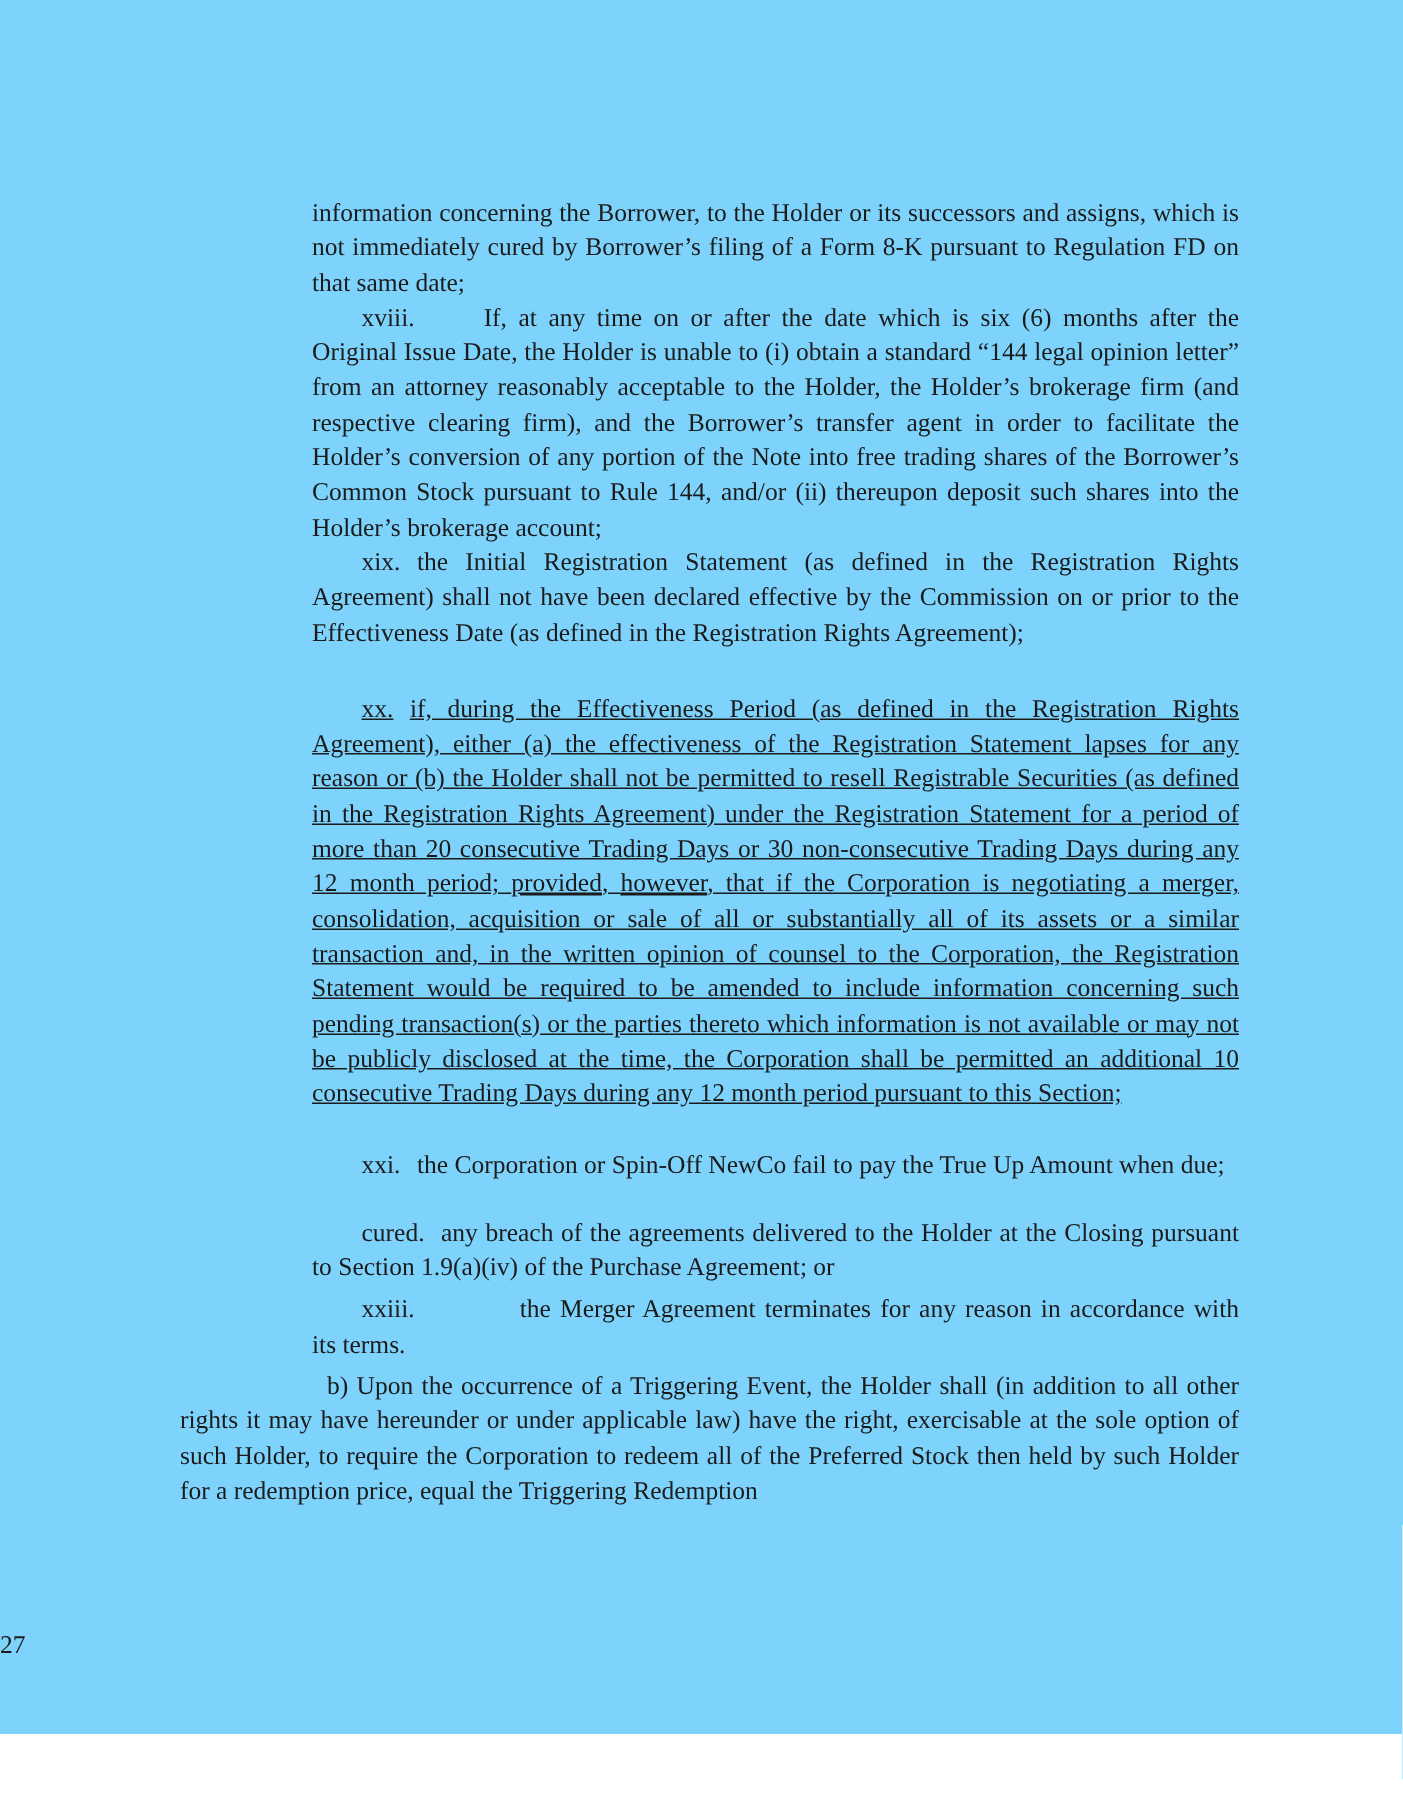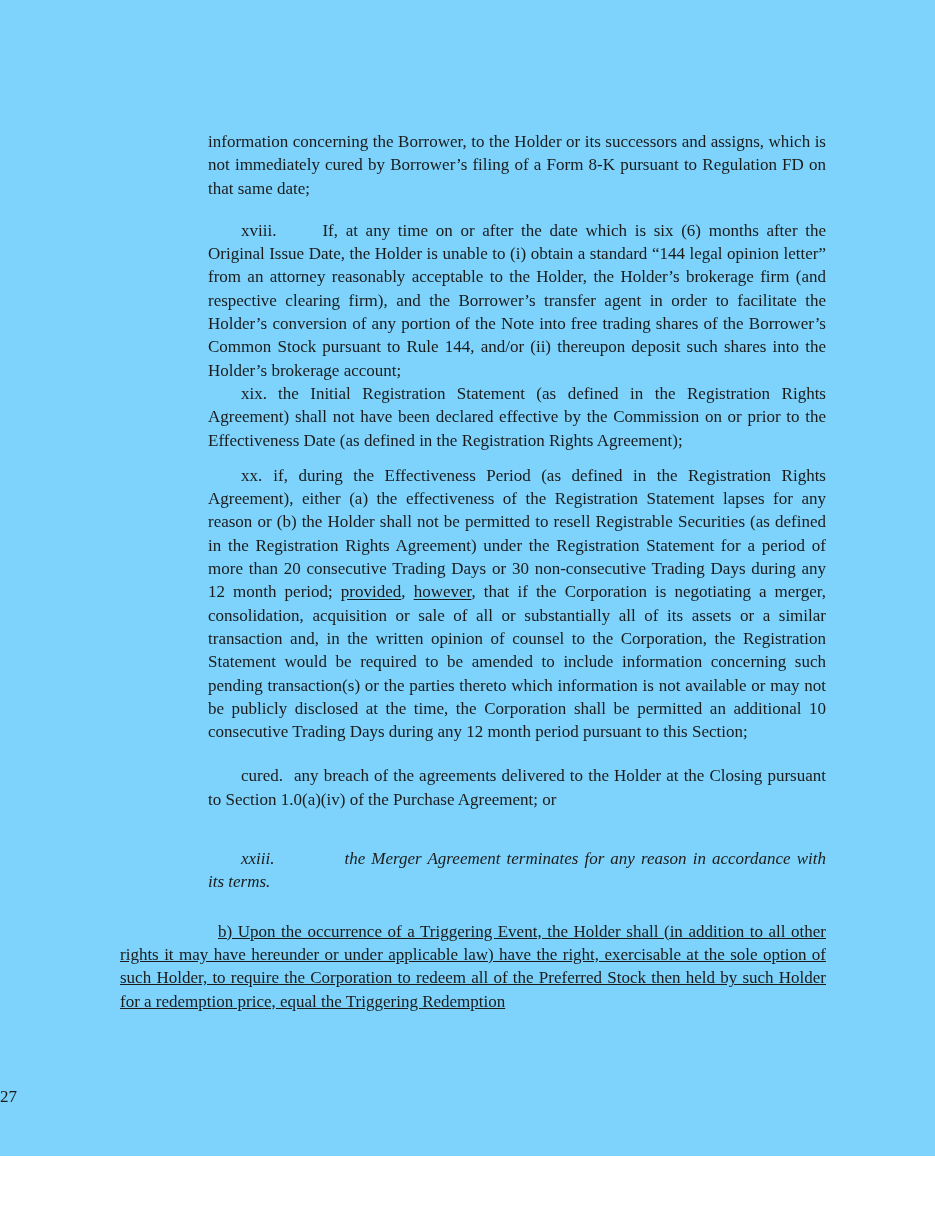--- a/index.html
+++ b/index.html
@@ -52,35 +52,36 @@
   }
   .page-number {
     position: absolute;
     top: 1085px;
     left: 0;
     width: 935px;
     text-align: left;
   }
   
   [data-name="clause-xvii-continuation"] { margin-top: 0; text-indent: 0; }
-  [data-name="clause-xviii"] { margin-top: 19px; }
+  [data-name="clause-xviii"] { }
   [data-name="clause-xix"]   { }
-  [data-name="clause-xx"]    { margin-top: 12px; }
+  [data-name="clause-xx"]    { margin-top: 28px; text-decoration: underline; }
   [data-name="clause-xxi"]   { margin-top: 25px; }
   [data-name="clause-xxii"]  { margin-top: 21px; }
-  [data-name="clause-xxiii"] { margin-top: 36px; font-style: italic; }
-  [data-name="paragraph-b"]  { margin-top: 26px; text-decoration: underline; }
+  [data-name="clause-xxiii"] { margin-top: 5px; }
+  [data-name="paragraph-b"]  { margin-top: 4px; }
 </style>
 </head>
 <body>
 
 <div class="page" data-name="document-page">
   <div class="text-col" data-name="document-body">
       <div class="para clause" data-name="clause-xvii-continuation"><span data-name="clause-text">information concerning the Borrower, to the Holder or its successors and assigns, which is not immediately cured by Borrower’s filing of a Form 8-K pursuant to Regulation FD on that same date;</span></div>
       <div class="para clause" data-name="clause-xviii"><span data-name="clause-number">xviii.</span><span class="tab tab-wide" data-name="tab-spacer"></span><span data-name="clause-text">If, at any time on or after the date which is six (6) months after the Original Issue Date, the Holder is unable to (i) obtain a standard “144 legal opinion letter” from an attorney reasonably acceptable to the Holder, the Holder’s brokerage firm (and respective clearing firm), and the Borrower’s transfer agent in order to facilitate the Holder’s conversion of any portion of the Note into free trading shares of the Borrower’s Common Stock pursuant to Rule 144, and/or (ii) thereupon deposit such shares into the Holder’s brokerage account;</span></div>
       <div class="para clause" data-name="clause-xix"><span data-name="clause-number">xix.</span><span class="tab tab-small" data-name="tab-spacer"></span><span data-name="clause-text">the Initial Registration Statement (as defined in the Registration Rights Agreement) shall not have been declared effective by the Commission on or prior to the Effectiveness Date (as defined in the Registration Rights Agreement);</span></div>
       <div class="para clause" data-name="clause-xx"><span data-name="clause-number">xx.</span><span class="tab tab-small" data-name="tab-spacer"></span><span data-name="clause-text">if, during the Effectiveness Period (as defined in the Registration Rights Agreement), either (a) the effectiveness of the Registration Statement lapses for any reason or (b) the Holder shall not be permitted to resell Registrable Securities (as defined in the Registration Rights Agreement) under the Registration Statement for a period of more than 20 consecutive Trading Days or 30 non-consecutive Trading Days during any 12 month period; </span><span class="u" data-name="underlined-term">provided</span><span data-name="clause-text">, </span><span class="u" data-name="underlined-term">however</span><span data-name="clause-text">, that if the Corporation is negotiating a merger, consolidation, acquisition or sale of all or substantially all of its assets or a similar transaction and, in the written opinion of counsel to the Corporation, the Registration Statement would be required to be amended to include information concerning such pending transaction(s) or the parties thereto which information is not available or may not be publicly disclosed at the time, the Corporation shall be permitted an additional 10 consecutive Trading Days during any 12 month period pursuant to this Section;</span></div>
-      <div class="para clause" data-name="clause-xxii"><span data-name="clause-number">cured.</span><span class="tab tab-small" data-name="tab-spacer"></span><span data-name="clause-text">any breach of the agreements delivered to the Holder at the Closing pursuant to Section 1.0(a)(iv) of the Purchase Agreement; or</span></div>
+      <div class="para clause" data-name="clause-xxi"><span data-name="clause-number">xxi.</span><span class="tab tab-small" data-name="tab-spacer"></span><span data-name="clause-text">the Corporation or Spin-Off NewCo fail to pay the True Up Amount when due;</span></div>
+      <div class="para clause" data-name="clause-xxii"><span data-name="clause-number">cured.</span><span class="tab tab-small" data-name="tab-spacer"></span><span data-name="clause-text">any breach of the agreements delivered to the Holder at the Closing pursuant to Section 1.9(a)(iv) of the Purchase Agreement; or</span></div>
       <div class="para clause" data-name="clause-xxiii"><span data-name="clause-number">xxiii.</span><span class="tab tab-xwide" data-name="tab-spacer"></span><span data-name="clause-text">the Merger Agreement terminates for any reason in accordance with its terms.</span></div>
       <div class="para body-b" data-name="paragraph-b"><span data-name="clause-text">b) Upon the occurrence of a Triggering Event, the Holder shall (in addition to all other rights it may have hereunder or under applicable law) have the right, exercisable at the sole option of such Holder, to require the Corporation to redeem all of the Preferred Stock then held by such Holder for a redemption price, equal the Triggering Redemption</span></div>
     </div>
   <div class="page-number" data-name="page-number">27</div>
 </div>
 
 </body></html>

